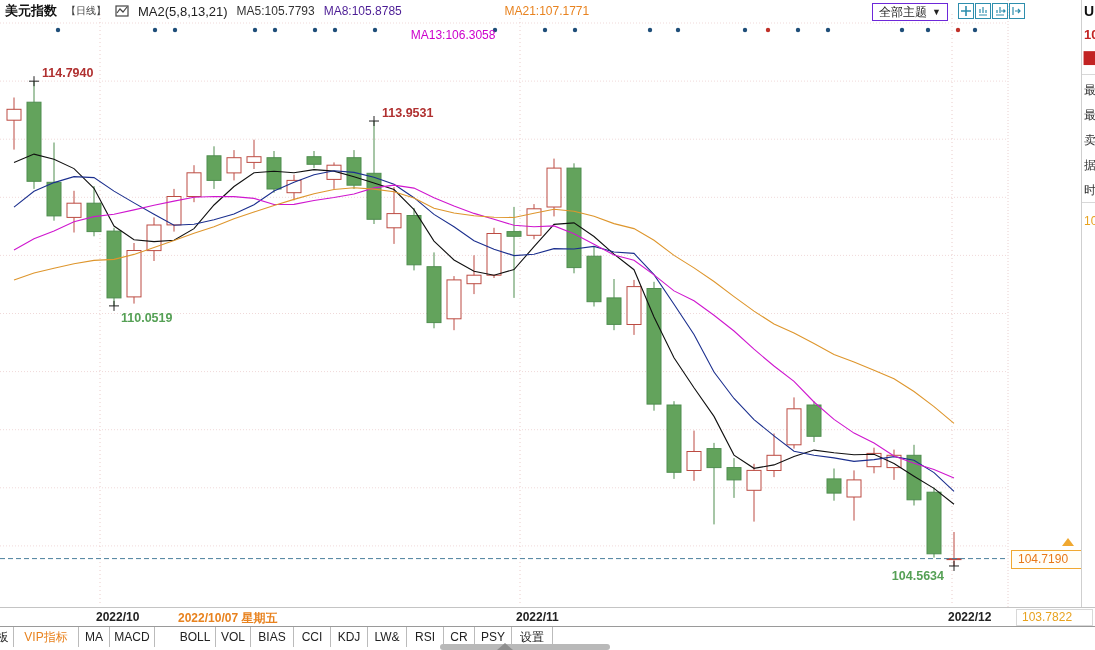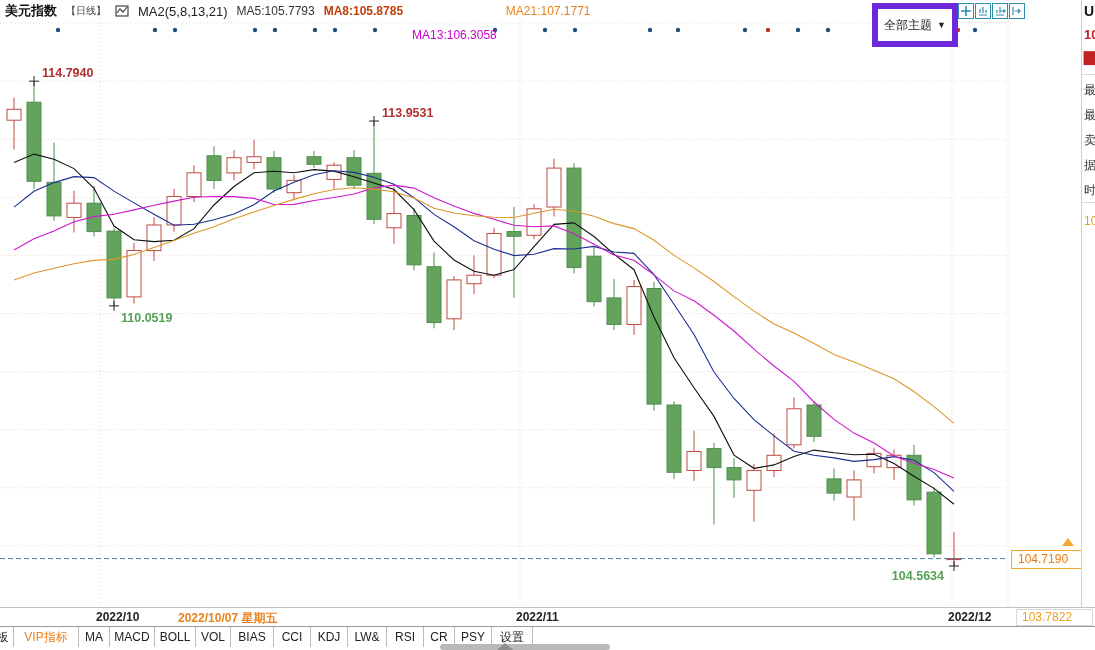--- a/index.html
+++ b/index.html
@@ -8,21 +8,21 @@
   
   .topbar{position:absolute;left:0;top:0;height:22px;display:flex;align-items:center;gap:9px;
           padding-left:5px;z-index:6;background:transparent;white-space:nowrap;}
   .sym{font-weight:bold;color:#111;font-size:13px;}
   .period{color:#404040;font-size:10px;}
   .tool-ico{display:inline-flex;width:14px;height:14px;}
   .ma-group{color:#222;font-size:13px;}
   .ma-lbl{font-size:12px;}
   
   .theme-btn{position:absolute;left:872px;top:3px;height:16px;display:flex;align-items:center;gap:5px;
-             padding:8px 6px;border:6px solid #6d28d9;background:#fff;color:#222;z-index:7;cursor:default;}
+             padding:0 6px;border:1px solid #6d28d9;background:#fff;color:#222;z-index:7;cursor:default;}
   .caret{font-size:9px;color:#222;}
   .mini-ico{position:absolute;top:3px;width:14px;height:14px;border:1px solid #2e8ead;background:#fff;
             display:flex;align-items:center;justify-content:center;z-index:7;}
   
   #plot{position:absolute;left:0;top:0;width:1010px;height:607px;}
   
   #yaxis{position:absolute;left:1013px;top:0;width:68px;height:607px;z-index:4;}
   .ylab{position:absolute;left:3px;color:#333;font-size:12px;}
   
   #pricebox{position:absolute;left:1011px;width:74px;height:17px;border:1px solid #f0a830;background:#fffef8;
@@ -63,21 +63,21 @@
     <span class="sym">美元指数</span>
     <span class="period">【日线】</span>
     <span class="tool-ico">
       <svg width="14" height="14" viewBox="0 0 14 14">
           <rect x="1" y="2" width="12" height="10" fill="none" stroke="#444" stroke-width="1.2"></rect>
           <polyline points="2,9 5,5 8,8 12,3" fill="none" stroke="#444" stroke-width="1.2"></polyline>
         </svg>
     </span>
     <span class="ma-group">MA2(5,8,13,21)</span>
     <span class="ma-lbl" style="color: rgb(51, 51, 51);">MA5:105.7793</span>
-    <span class="ma-lbl" style="color: #c2410c; font-weight: bold;">MA8:105.8785</span>
+    <span class="ma-lbl" style="color: #4c1d95;">MA8:105.8785</span>
     <span class="ma-lbl" style="color: rgb(204, 0, 204); margin-top: 48px;">MA13:106.3058</span>
     <span class="ma-lbl" style="color: rgb(232, 130, 30);">MA21:107.1771</span>
   </div>
 
   <div class="theme-btn">
     <span>全部主题</span>
     <span class="caret">▼</span>
   </div>
   <span class="mini-ico" style="left:958px">
     <svg width="12" height="12" viewBox="0 0 12 12">
@@ -284,21 +284,21 @@
       </div>
       <div class="tab active" style="width: 64px;">
         <span>VIP指标</span>
       </div>
       <div class="tab" style="width: 30px;">
         <span>MA</span>
       </div>
       <div class="tab" style="width: 44px;">
         <span>MACD</span>
       </div>
-      <div class="tab" style="width: 40px;">
+      <div class="tab" style="width: 40px; margin-left: 20px;">
         <span>BOLL</span>
       </div>
       <div class="tab" style="width: 34px;">
         <span>VOL</span>
       </div>
       <div class="tab" style="width: 42px;">
         <span>BIAS</span>
       </div>
       <div class="tab" style="width: 36px;">
         <span>CCI</span>

